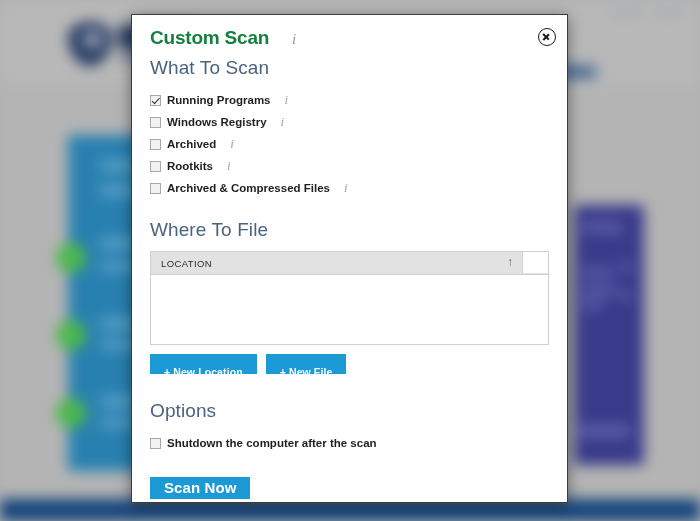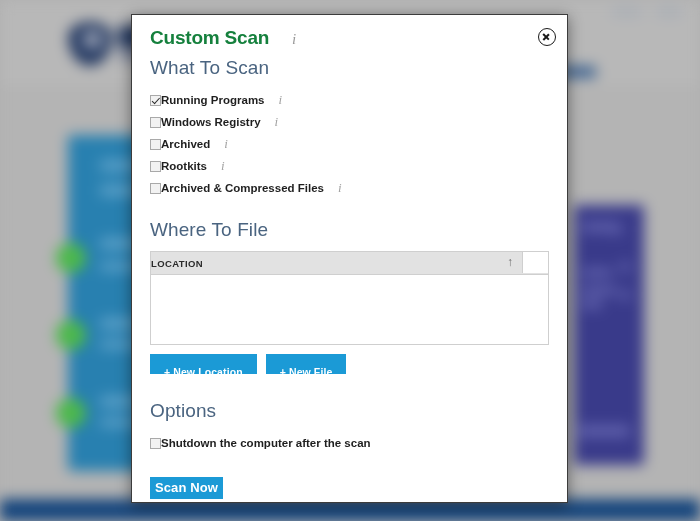--- a/index.html
+++ b/index.html
@@ -242,21 +242,21 @@
     position: absolute;
     left: 2.6px;
     top: 0.4px;
     width: 3px;
     height: 6.5px;
     border: solid #2a2a2a;
     border-width: 0 1.7px 1.7px 0;
     transform: rotate(42deg);
   }
   .cb-label {
-    margin-left: 0;
+    margin-left: 6px;
     font-size: 11.5px;
     font-weight: bold;
     color: #1f1f1f;
     white-space: nowrap;
   }
   .row-info {
     margin-left: 14px;
     font-family: "Liberation Serif", serif;
     font-style: italic;
     font-size: 13px;
@@ -272,22 +272,23 @@
   }
   .loc-head {
     display: flex;
     align-items: center;
     height: 22px;
     background: #e2e2e2;
     border-bottom: 1px solid #cfcfcf;
     position: relative;
   }
   .loc-head-label {
+    padding-left: 10px;
     font-size: 9.5px;
-    font-weight: bold;
+    font-weight: normal;
     color: #2b2b2b;
     letter-spacing: 0.4px;
   }
   .sort-arrow {
     position: absolute;
     right: 35px;
     top: 4px;
     font-size: 12px;
     color: #6f6f6f;
     line-height: 1;
@@ -320,24 +321,24 @@
     border: none;
     padding: 8px 14px;
     height: 20px;
     line-height: 20px;
     cursor: pointer;
     font-family: "Liberation Sans", sans-serif;
     letter-spacing: 0.1px;
     white-space: nowrap;
   }
   .btn-scan {
-    padding: 0 5px;
+    padding: 0 14px;
     height: 22px;
     line-height: 22px;
-    font-size: 13px;
+    font-size: 15px;
   }
   .spacer-opts { height: 26px; }
   .spacer-scan { height: 14px; }
   .spacer-where { height: 20px; }
 </style>
 </head>
 <body>
 
 <div id="bg-layer">
   <div class="bg-page"></div>

